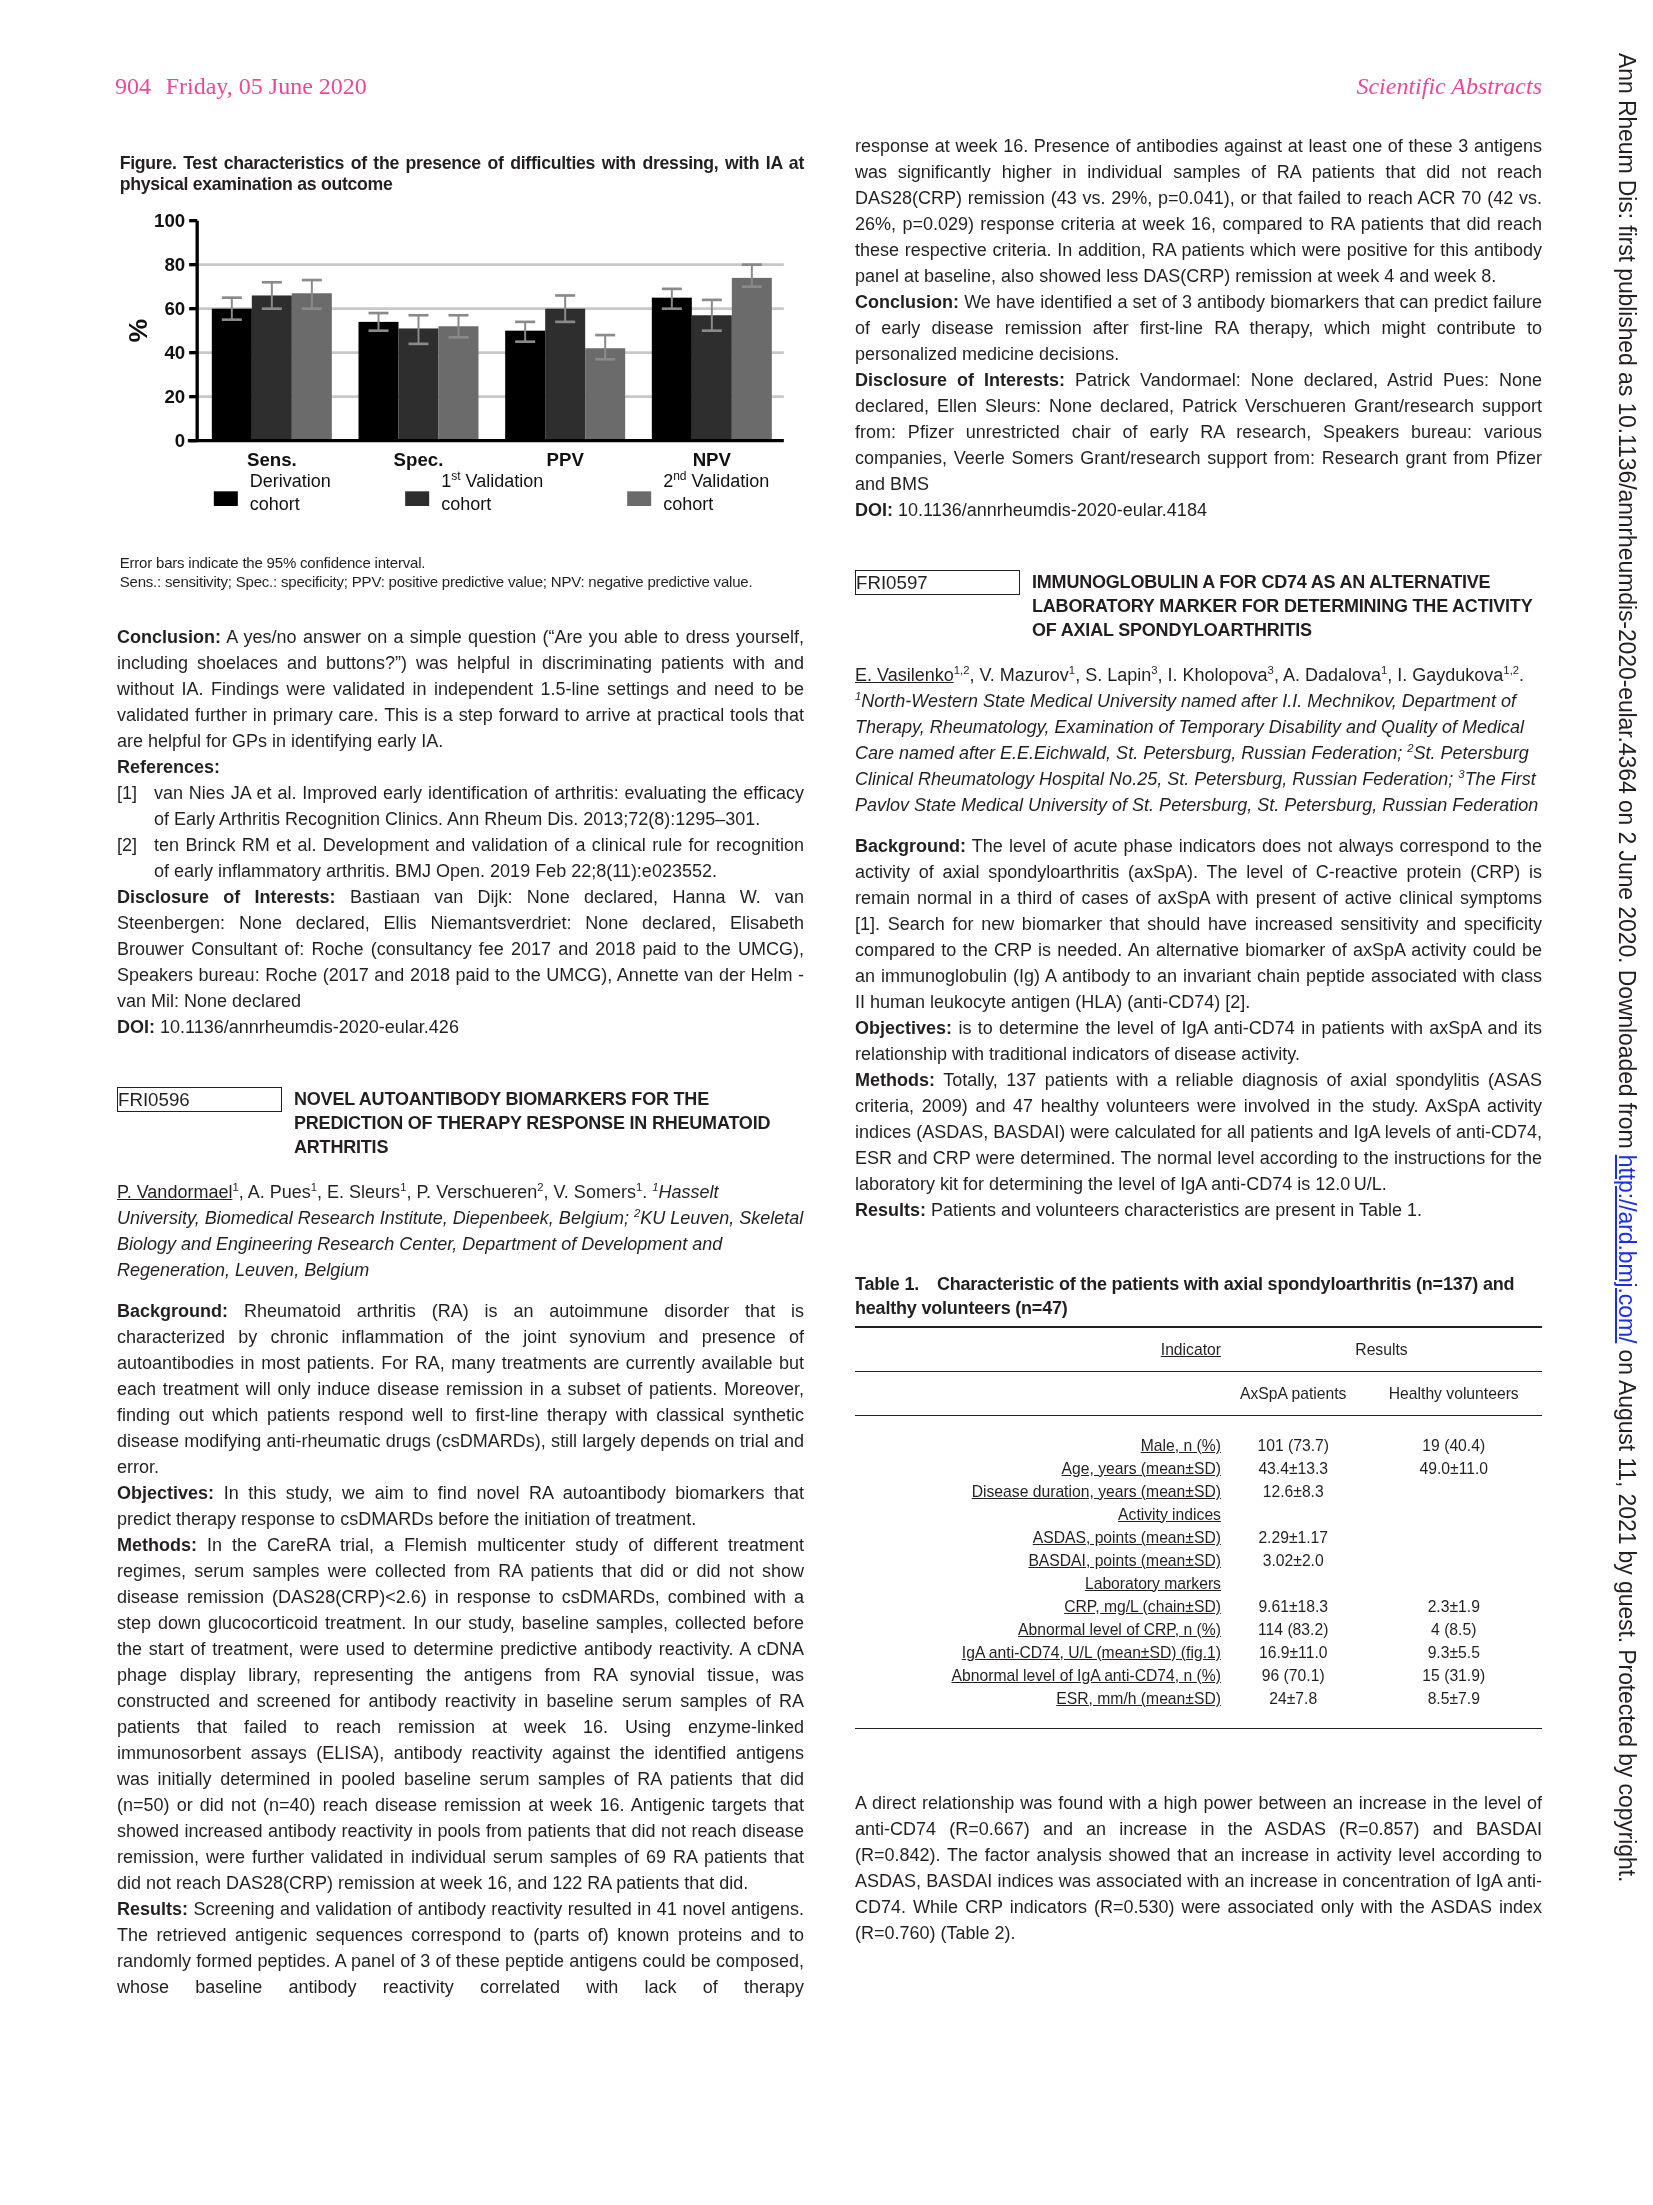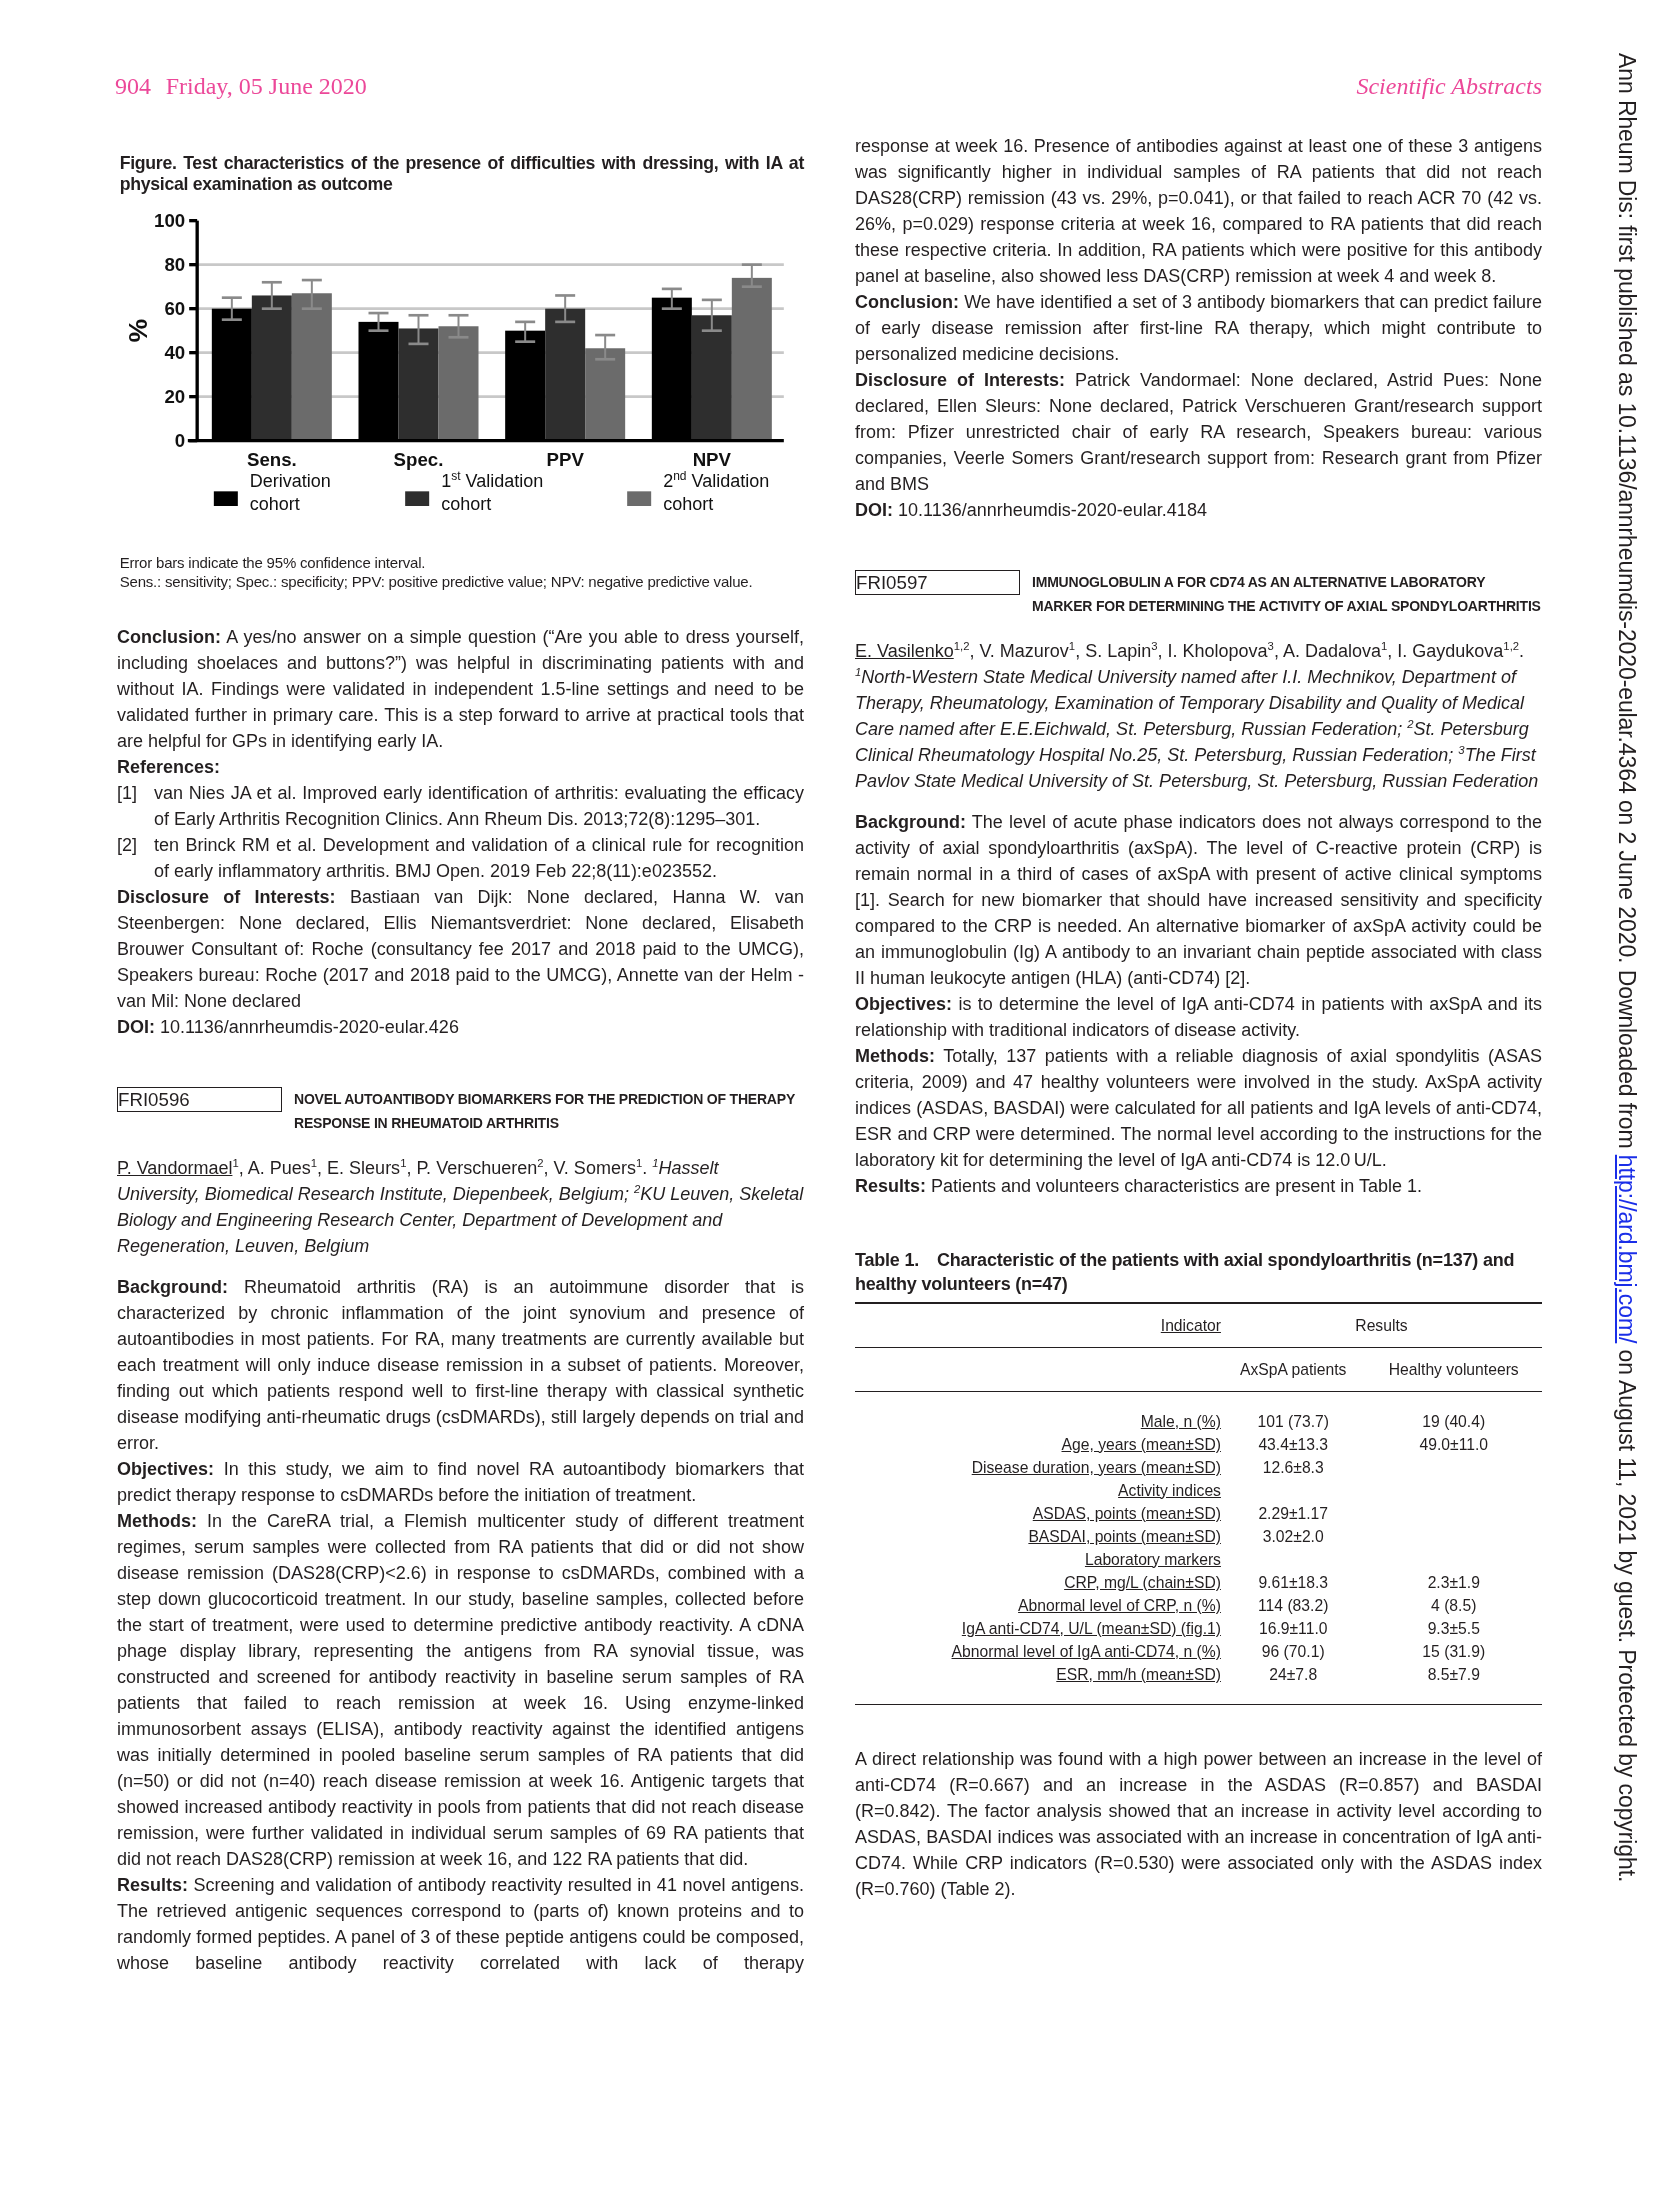--- a/index.html
+++ b/index.html
@@ -20,37 +20,37 @@
   .fig-notes { font-size: 15px; line-height: 18.7px; margin: 0 0 0 2.7px; letter-spacing: -0.2px; }
   p { margin: 0; }
   .lbl { font-weight: bold; }
   .sp-md { height: 47px; }
   .refs-h { font-weight: bold; }
   .ref { display: flex; }
   .ref .num { width: 37px; flex: 0 0 37px; }
   .ref .txt { flex: 1; }
   .abs-head { display: flex; align-items: flex-start; margin-bottom: 20px; }
   .abs-id { border: 1.3px solid #231f20; width: 163px; height: 23px; line-height: 23px; font-size: 18.7px; flex: 0 0 auto; box-sizing: content-box; }
-  .abs-title { margin-left: 12px; font-weight: bold; font-size: 14px; line-height: 24px; text-align: left; letter-spacing: -0.2px; }
+  .abs-title { margin-left: 12px; font-weight: bold; font-size: 18px; line-height: 24px; text-align: left; letter-spacing: -0.2px; }
   .authors { text-align: left; line-height: 26px; margin-bottom: 14.7px; }
   .authors u { text-decoration: underline; }
   .authors i { font-style: italic; }
   sup { font-size: 11.3px; line-height: 0; vertical-align: 7.3px; }
   .tbl-title { font-weight: bold; font-size: 18px; line-height: 24px; margin-top: 49px; text-align: left; letter-spacing: -0.2px; }
   table.t1 { width: 100%; border-collapse: collapse; font-size: 15.7px; margin-top: 6.7px; }
   table.t1 td, table.t1 th { font-weight: normal; padding: 0; }
   .rule-top { border-top: 2px solid #231f20; }
   .rule { border-top: 1.3px solid #231f20; }
   .t1 .hrow td { height: 43px; vertical-align: middle; }
   .t1 .c2, .t1 .c3 { text-align: center; }
   .t1 .c1 { text-align: right; text-decoration: underline; }
   .t1 .drow td { height: 23px; line-height: 23px; }
   .t1 .firstrow td { padding-top: 17.3px; }
   .t1 .lastrow td { padding-bottom: 18.7px; }
-  .after-tbl { margin-top: 41px; }
+  .after-tbl { margin-top: 61px; }
 </style>
 </head>
 <body>
 
 <div class="hdr hdr-left">
   <span class="pg">904</span><span>Friday, 05 June 2020</span>
 </div>
 <div class="hdr hdr-right">Scientific Abstracts</div>
 
 <div class="side">

